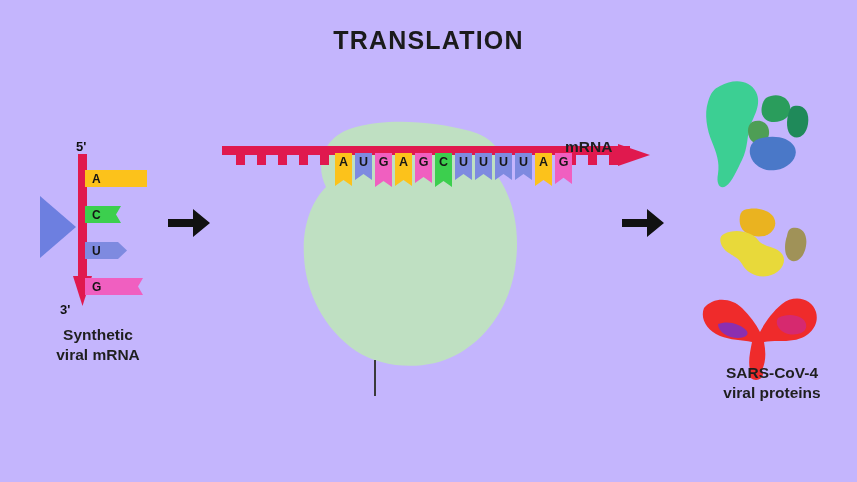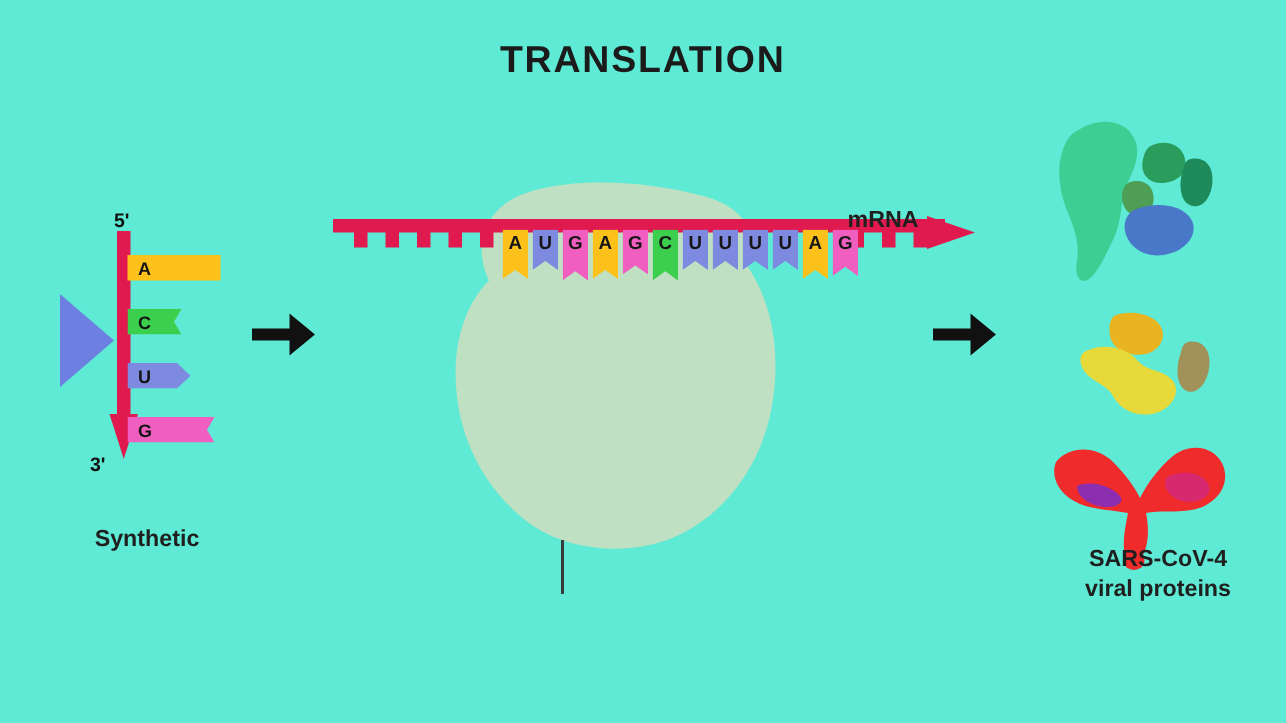--- a/index.html
+++ b/index.html
@@ -11,21 +11,21 @@
     height: 482px;
     background: #f7f1eb;
     font-family: "Liberation Sans", sans-serif;
     overflow: hidden;
     position: relative;
   }
   #stage {
     position: relative;
     width: 857px;
     height: 482px;
-    background: #5eead4;
+    background: #c4b5fd;
   }
   .abs { position: absolute; }
 
   
   #title {
     left: 0; top: 26px;
     width: 857px;
     text-align: center;
     font-size: 25px;
     font-weight: bold;
@@ -93,21 +93,21 @@
   #ribosome-leader {
     left: 374px; top: 360px;
     width: 1.6px; height: 36px;
     background: #3a3a3a;
   }
 
   
   #right-group { left: 690px; top: 78px; width: 160px; height: 250px; }
   #protein-caption { left: 688px; top: 363px; width: 168px; }
 
-  #syn-caption { left: 18px; top: 325px; width: 160px; margin-top: 25px; }
+  #syn-caption { left: 18px; top: 325px; width: 160px; }
 </style>
 </head>
 <body>
 
 <div id="stage">
 
   <div class="abs" id="title">TRANSLATION</div>
 
   <div class="abs" id="left-group">
 
@@ -145,20 +145,21 @@
         <path d="M0 0 H58 L53 8.5 L58 17 H0 Z" fill="#f05fc0"></path>
       </svg>
       <span style="position:absolute;left:7px;top:2px;font-size:12px;font-weight:bold;color:#141414;">G</span>
     </div>
 
     <div class="abs tick-label" style="left:32px; top:172px;">3'</div>
   </div>
 
   <div class="abs caption" id="syn-caption">
     <div>Synthetic</div>
+    <div>viral mRNA</div>
   </div>
 
   <svg class="abs blk-arrow" style="left:166px; top:203px;" viewBox="0 0 46 40">
     <path d="M2 16 H27 V6 L44 20 L27 34 V24 H2 Z" fill="#111111"></path>
   </svg>
 
   <div class="abs" id="center-group">
 
     <svg class="abs" style="left:62px; top:15px;" width="240" height="260" viewBox="0 0 240 260">
       <path d="M42 72 C30 48 40 20 72 12 C104 3 150 6 186 16

